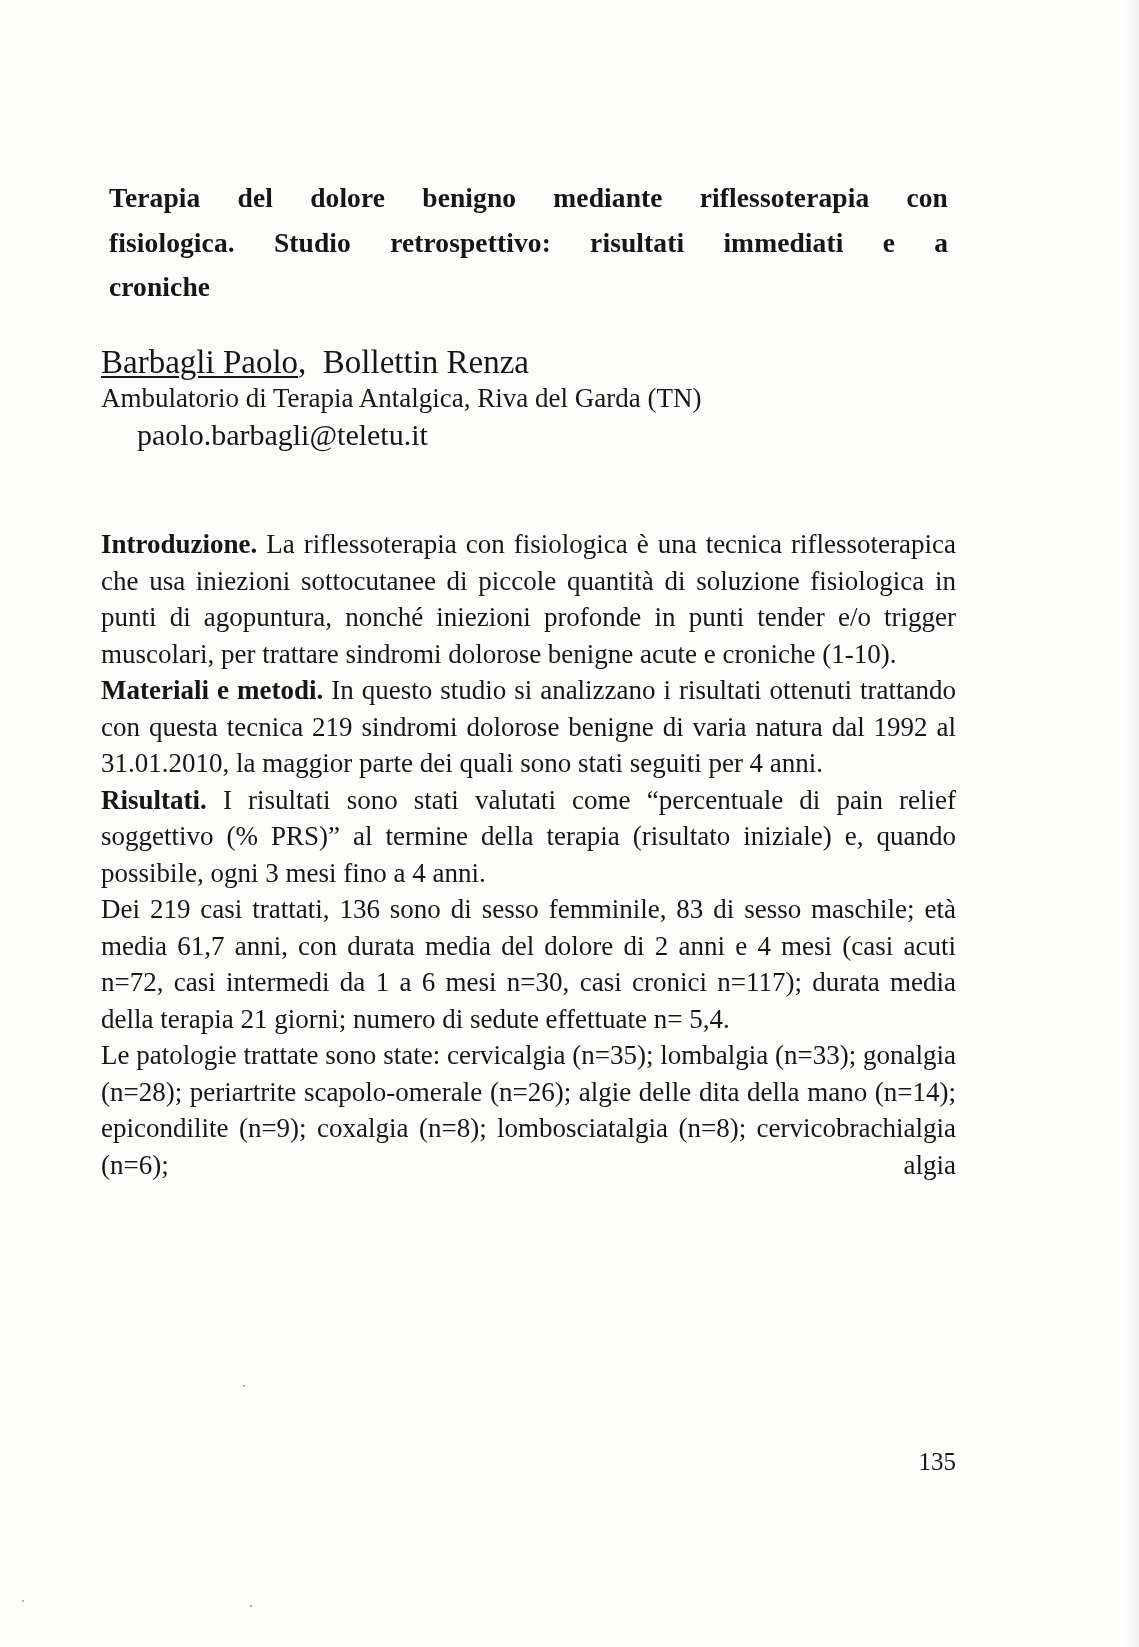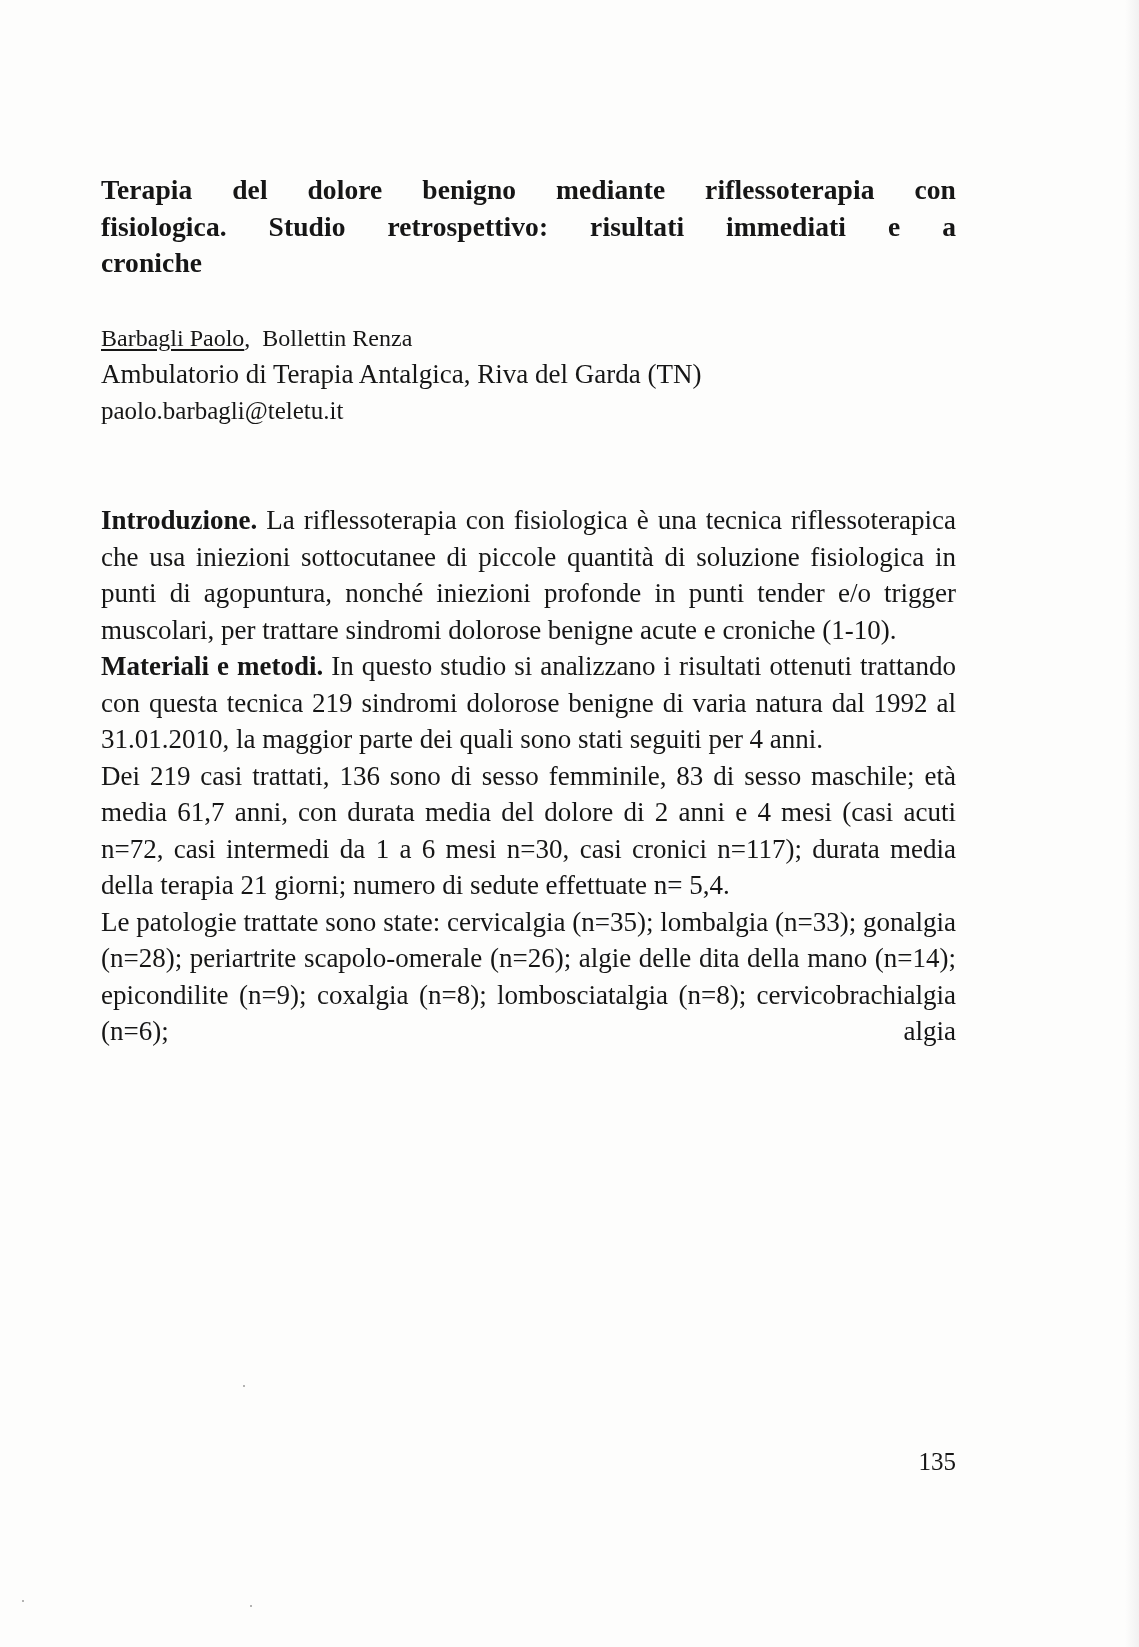--- a/index.html
+++ b/index.html
@@ -28,42 +28,43 @@
       left: 101px;
       top: 172px;
       width: 855px;
     }
     .title {
       font-weight: bold;
       font-size: 27.5px;
       line-height: 36.5px;
       text-align: justify;
       letter-spacing: 0.1px;
-      margin: 0;
+      margin: 8px;
     }
     .title-last {
       text-align: left;
     }
     .authors {
       margin-top: 38px;
-      font-size: 24px;
+      font-size: 33px;
       line-height: 36.5px;
     }
     .author-underlined {
       text-decoration: underline;
       text-underline-offset: 3px;
       text-decoration-thickness: 1.5px;
     }
     .affiliation {
       font-size: 27px;
       line-height: 36.5px;
     }
     .email {
-      font-size: 25px;
+      font-size: 30px;
       line-height: 36.5px;
+      margin-left: 36px;
     }
     .body {
       margin-top: 73px;
       font-size: 27px;
       line-height: 36.5px;
       text-align: justify;
     }
     .para {
       margin: 0;
       text-align: justify;
@@ -113,20 +114,23 @@
   <div class="body">
 
     <p class="para">
       <span class="lead">Introduzione.</span><span> La riflessoterapia con fisiologica è una tecnica riflessoterapica che usa iniezioni sottocutanee di piccole quantità di soluzione fisiologica in punti di agopuntura, nonché iniezioni profonde in punti tender e/o trigger muscolari, per trattare sindromi dolorose benigne acute e croniche (1-10).</span>
     </p>
 
     <p class="para">
       <span class="lead">Materiali e metodi.</span><span> In questo studio si analizzano i risultati ottenuti trattando con questa tecnica 219 sindromi dolorose benigne di varia natura dal 1992 al 31.01.2010, la maggior parte dei quali sono stati seguiti per 4 anni.</span>
     </p>
 
+    <p class="para">
+      <span class="lead">Risultati.</span><span> I risultati sono stati valutati come “percentuale di pain relief soggettivo (% PRS)” al termine della terapia (risultato iniziale) e, quando possibile, ogni 3 mesi fino a 4 anni.</span>
+    </p>
 
     <p class="para">
       <span>Dei 219 casi trattati, 136 sono di sesso femminile, 83 di sesso maschile; età media 61,7 anni, con durata media del dolore di 2 anni e 4 mesi (casi acuti n=72, casi intermedi da 1 a 6 mesi n=30, casi cronici n=117); durata media della terapia 21 giorni; numero di sedute effettuate n= 5,4.</span>
     </p>
 
     <p class="para" style="text-align-last: justify;">
       <span>Le patologie trattate sono state: cervicalgia (n=35); lombalgia (n=33); gonalgia (n=28); periartrite scapolo-omerale (n=26); algie delle dita della mano (n=14); epicondilite (n=9); coxalgia (n=8); lombosciatalgia (n=8); cervicobrachialgia (n=6); algia</span>
     </p>
 
   </div>

